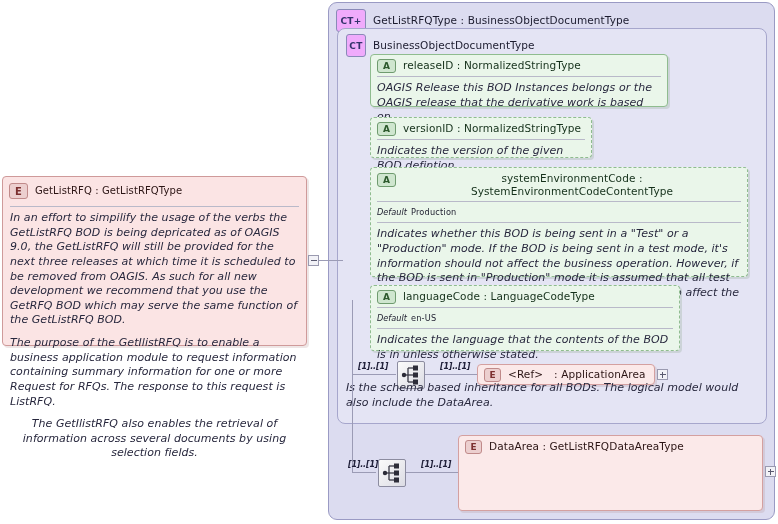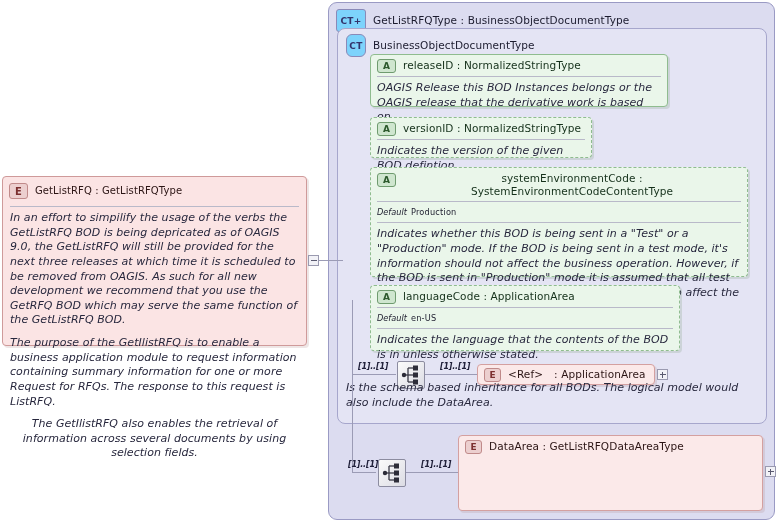--- a/index.html
+++ b/index.html
@@ -13,23 +13,23 @@
   #canvas { position: relative; width: 778px; height: 524px; }
 
   
   .badge {
     display: inline-flex; align-items: center; justify-content: center;
     border-radius: 3px; font-weight: bold; flex: none;
     font-family: "DejaVu Sans", "Liberation Sans", sans-serif;
   }
   .badge-ct {
     width: 30px; height: 23px; font-size: 9px; letter-spacing: .3px;
-    border: 1px solid #8a8ab8; background: #7dd3fc; color: #33336b;
-  }
-  .badge-ct-plain { width: 20px; border-radius: 6px; }
+    border: 1px solid #8a8ab8; background: #f0abfc; color: #33336b;
+  }
+  .badge-ct-plain { width: 20px; }
   .badge-a {
     width: 19px; height: 14px; font-size: 9px;
     border: 1px solid #6f9b6f; background: #cfe6cf; color: #2d5a2d;
   }
   .badge-e {
     width: 17px; height: 14px; font-size: 9px;
     border: 1px solid #c08a8a; background: #eccfcf; color: #7b2f2f;
   }
   .title-row { display: flex; align-items: center; gap: 7px; }
   .title-txt {
@@ -173,21 +173,21 @@
       <span class="k">Default</span>
       <span class="v">Production</span>
     </div>
     <div class="rule"></div>
     <div class="desc">Indicates whether this BOD is being sent in a "Test" or a "Production" mode. If the BOD is being sent in a test mode, it's information should not affect the business operation. However, if the BOD is sent in "Production" mode it is assumed that all test has been complete and the contents of the BOD are to affect the operation of the receiving business application(s).</div>
   </div>
 
   <div class="attr attr-dash" style="left:370px; top:285px; width:310px; height:66px;">
     <div class="title-row">
       <span class="badge badge-a">A</span>
-      <span class="title-txt">languageCode : ApplicationArea</span>
+      <span class="title-txt">languageCode : LanguageCodeType</span>
     </div>
     <div class="rule"></div>
     <div class="defrow">
       <span class="k">Default</span>
       <span class="v">en-US</span>
     </div>
     <div class="rule"></div>
     <div class="desc">Indicates the language that the contents of the BOD is in unless otherwise stated.</div>
   </div>
 

